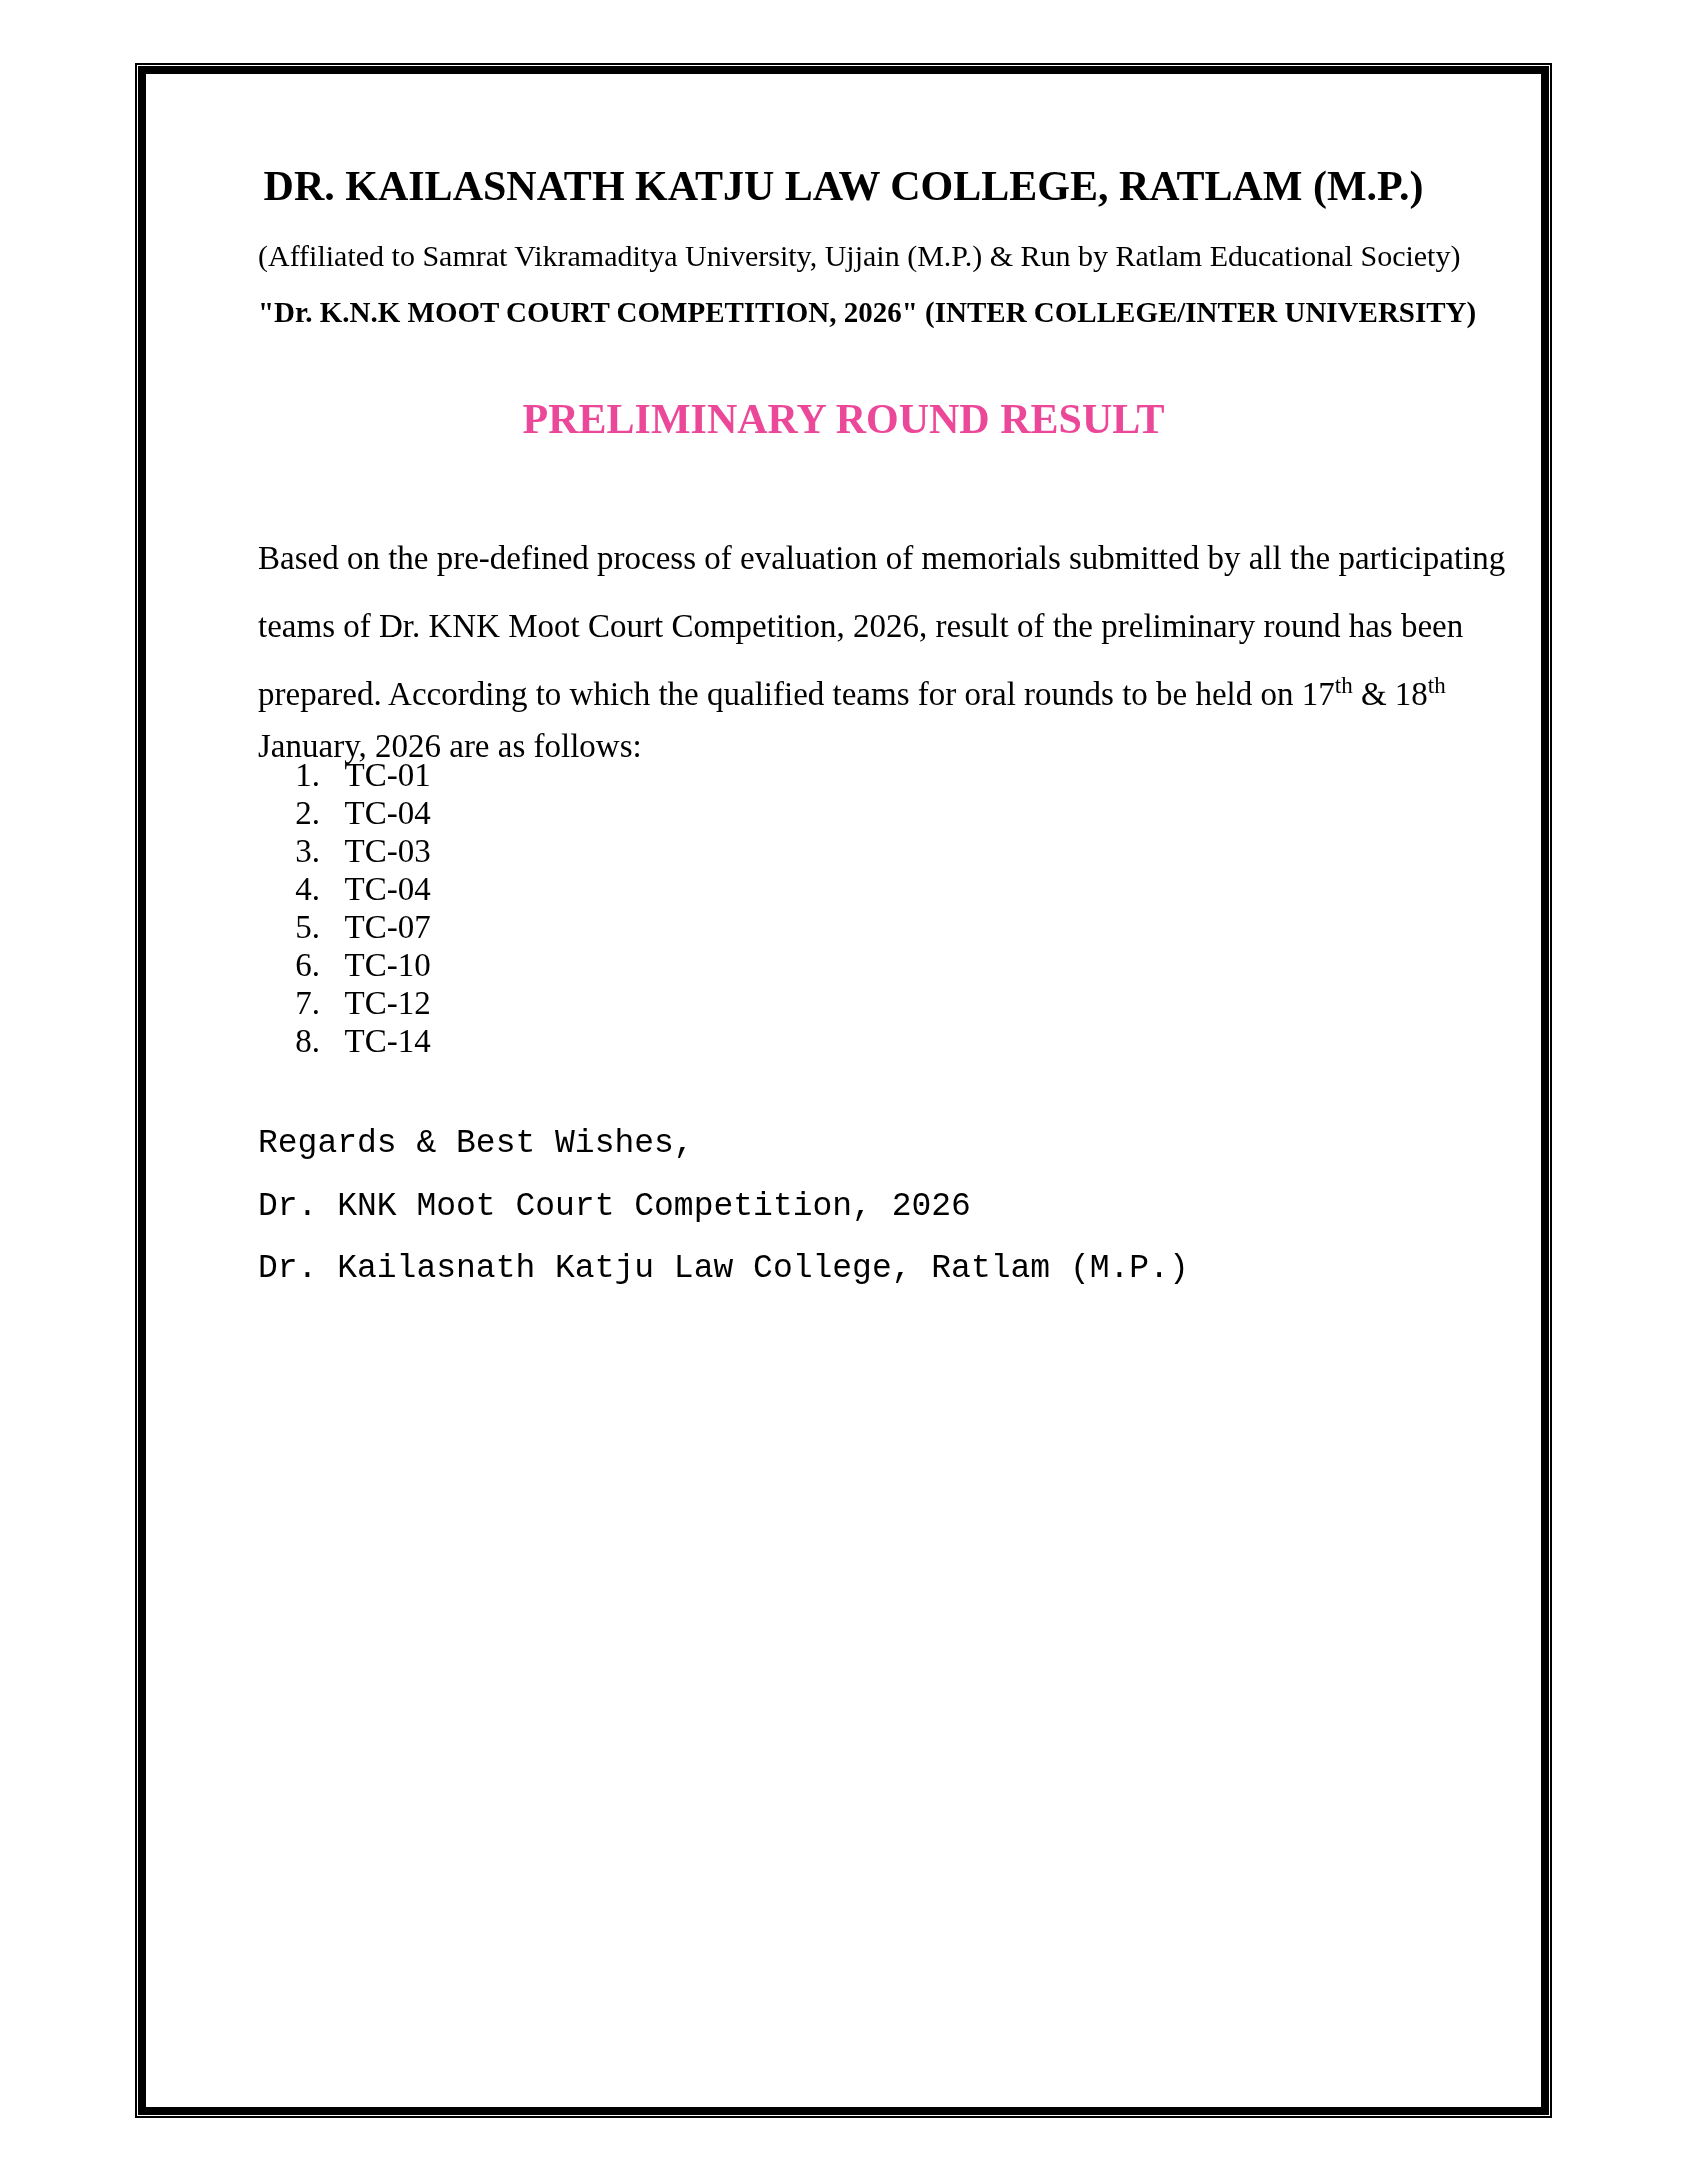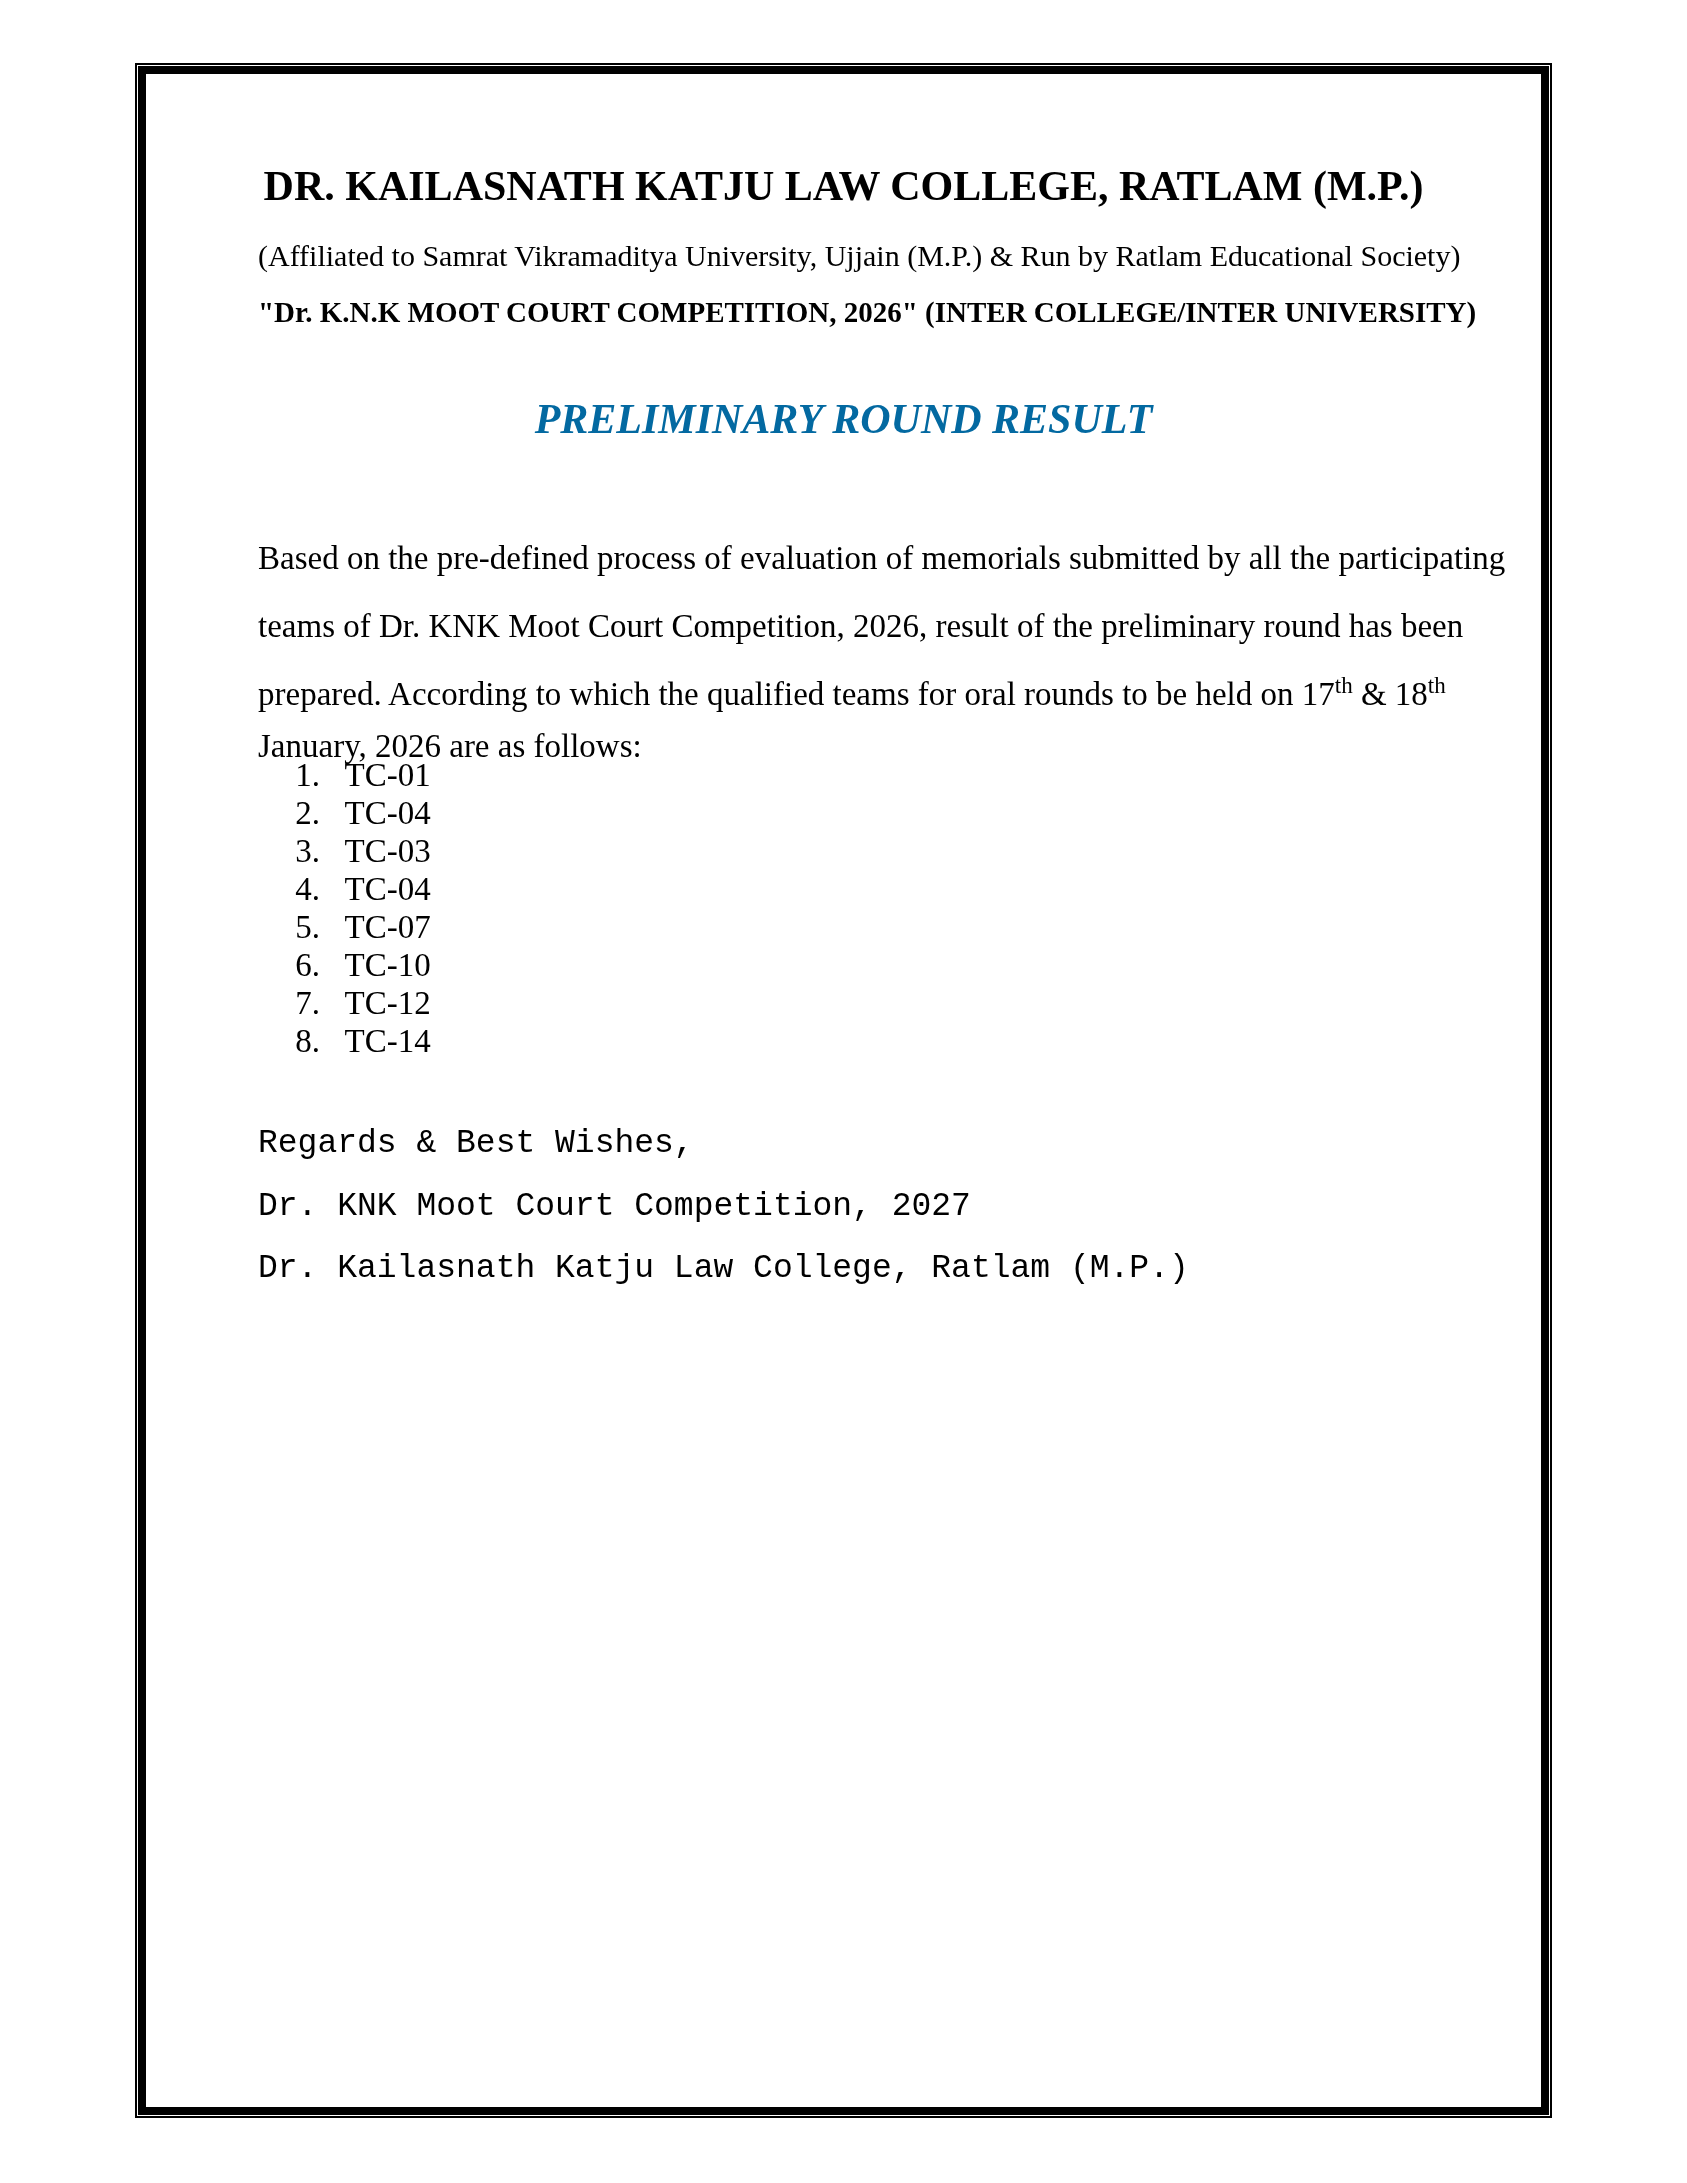--- a/index.html
+++ b/index.html
@@ -81,21 +81,21 @@
 <div class="page">
 
   <div class="frame"></div>
 
   <div class="block centered college-name">DR. KAILASNATH KATJU LAW COLLEGE, RATLAM (M.P.)</div>
 
   <div class="block centered affiliation">(Affiliated to Samrat Vikramaditya University, Ujjain (M.P.) &amp; Run by Ratlam Educational Society)</div>
 
   <div class="block centered competition-line">"Dr. K.N.K MOOT COURT COMPETITION, 2026" (INTER COLLEGE/INTER UNIVERSITY)</div>
 
-  <div class="block centered result-heading" style="color: #0369a1; font-style: italic;">PRELIMINARY ROUND RESULT</div>
+  <div class="block centered result-heading" style="color: #ec4899;">PRELIMINARY ROUND RESULT</div>
 
   <div class="block body-para">
     <div class="para-line jl">
       <span>Based on the pre-defined process of evaluation of memorials submitted by all the participating</span>
     </div>
     <div class="para-line jl">
       <span>teams of Dr. KNK Moot Court Competition, 2026, result of the preliminary round has been</span>
     </div>
     <div class="para-line jl">
       <span>prepared. According to which the qualified teams for oral rounds to be held on 17</span><sup class="ord">th</sup><span> &amp; 18</span><sup class="ord">th</sup>
@@ -135,18 +135,18 @@
       <span class="team-code">TC-12</span>
     </div>
     <div class="team-row">
       <span class="team-num">8.</span>
       <span class="team-code">TC-14</span>
     </div>
   </div>
 
   <div class="block closing">
     <p class="closing-line">Regards &amp; Best Wishes,</p>
-    <p class="closing-line">Dr. KNK Moot Court Competition, 2027</p>
+    <p class="closing-line">Dr. KNK Moot Court Competition, 2026</p>
     <p class="closing-line">Dr. Kailasnath Katju Law College, Ratlam (M.P.)</p>
   </div>
 
 </div>
 
 
 </body></html>

